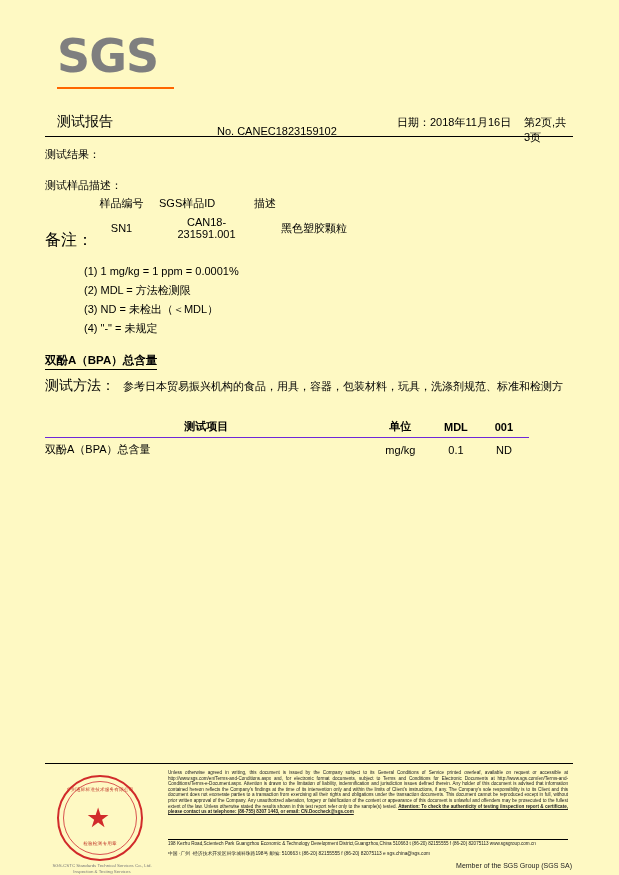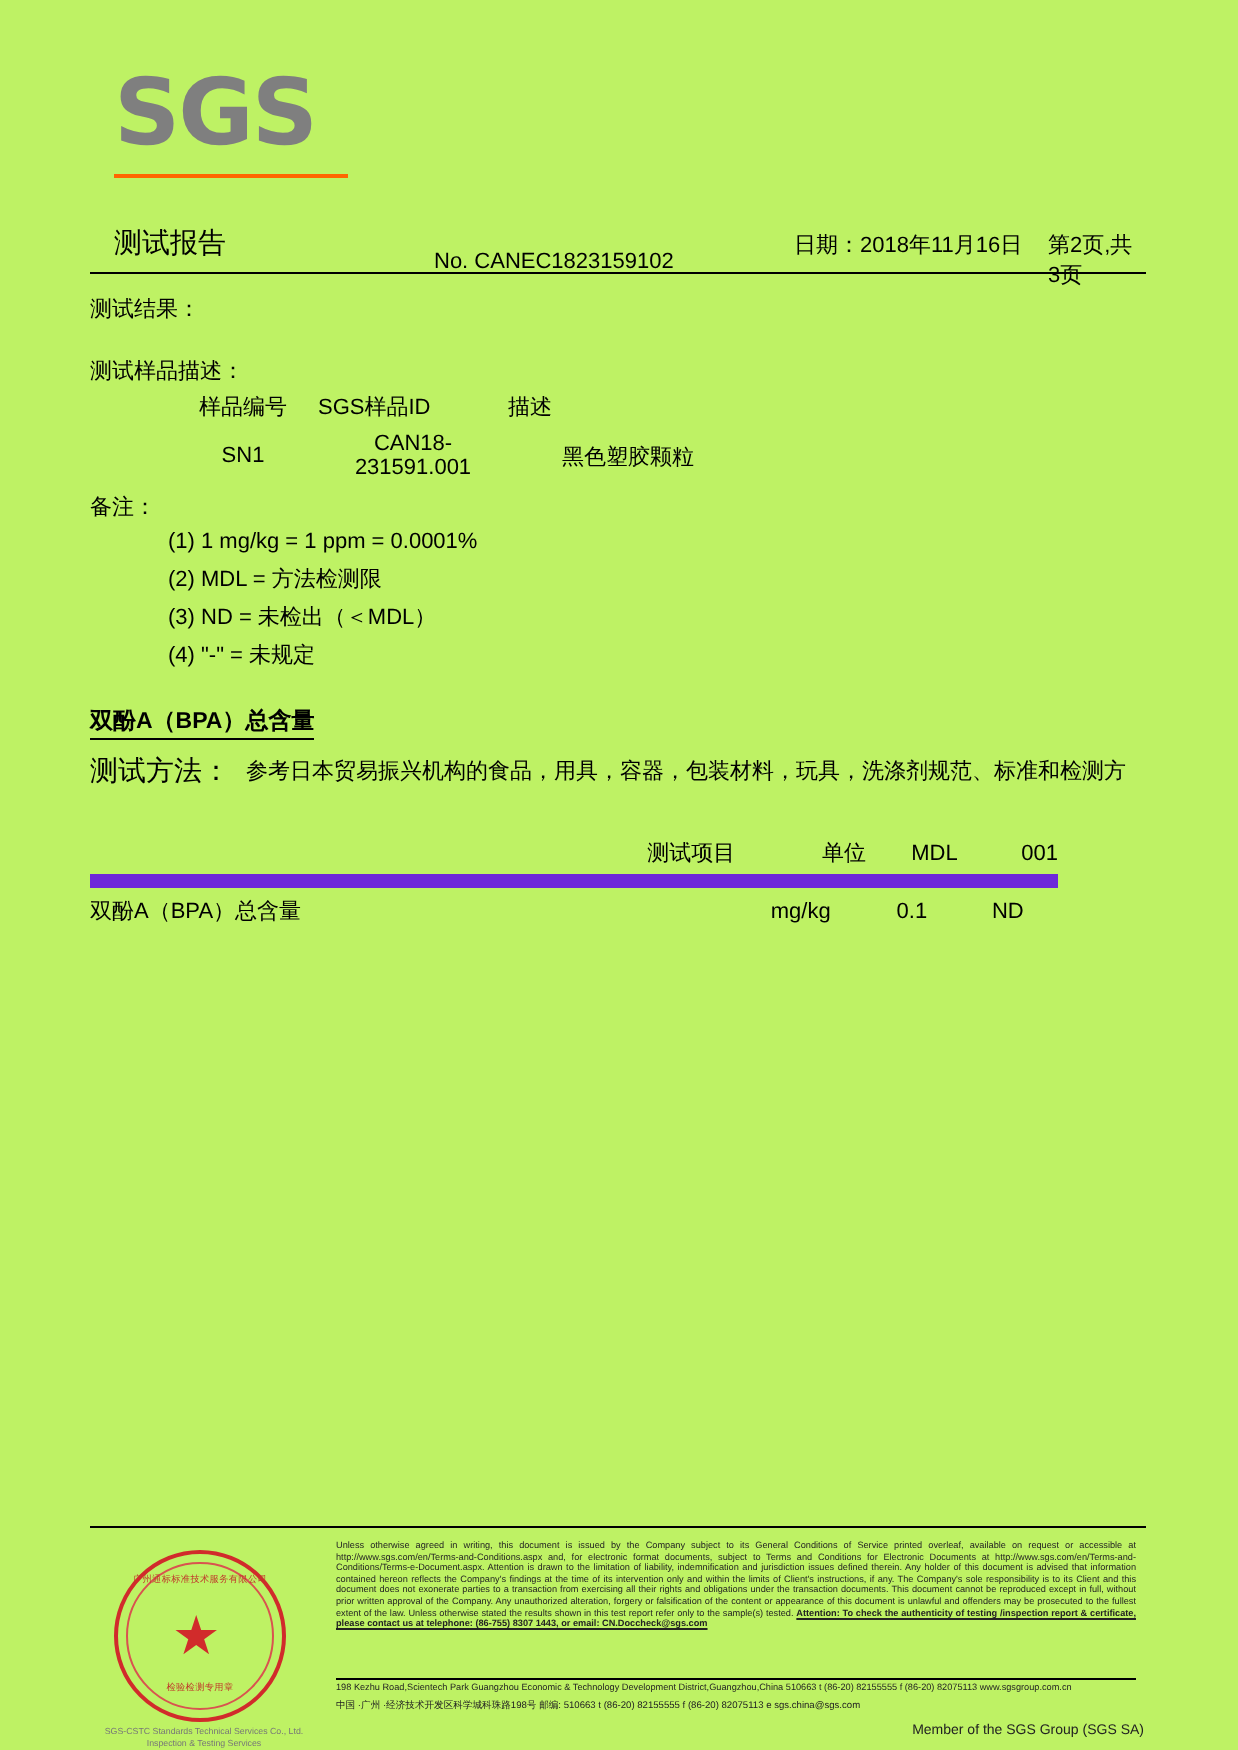--- a/index.html
+++ b/index.html
@@ -13,21 +13,21 @@
     font-family: "Liberation Sans", sans-serif;
     color: #000;
     position: relative;
     overflow: hidden;
   }
   .page {
     position: absolute;
     left: 0; top: 0;
     width: 619px;
     height: 875px;
-    background: #bef264;
+    background: #fef9c3;
   }
 
   
   .logo-wrap {
     position: absolute;
     left: 57px;
     top: 33px;
     width: 120px;
   }
   .sgs-logo {
@@ -121,22 +121,22 @@
     padding: 0;
   }
   .col-sn { width: 75px; }
   .col-id { width: 95px; }
   .col-desc { width: 120px; }
   .cell-center { text-align: center !important; }
 
   .remarks-label {
     position: absolute;
     left: 45px;
-    top: 246px;
-    font-size: 11px;
+    top: 230px;
+    font-size: 16px;
   }
   .remarks-list {
     position: absolute;
     left: 84px;
     top: 262px;
     font-size: 11px;
     line-height: 19px;
   }
 
   
@@ -166,24 +166,24 @@
 
   .results-table {
     position: absolute;
     left: 45px;
     top: 419px;
     width: 484px;
     font-size: 11px;
     border-collapse: collapse;
   }
   .results-table th {
-    font-weight: normal;
-    text-align: right;
+    font-weight: bold;
+    text-align: center;
     padding: 0 0 3px 0;
-    border-bottom: 7px solid #6d28d9;
+    border-bottom: 1px solid #6d28d9;
   }
   .results-table td {
     padding: 4px 0 0 0;
   }
   .rt-item { width: 296px; }
   .rt-unit { width: 60px; text-align: center; margin-left: 46px; }
   .rt-mdl  { width: 42px; text-align: center; }
   .rt-001  { width: 46px; text-align: center; }
 
   

